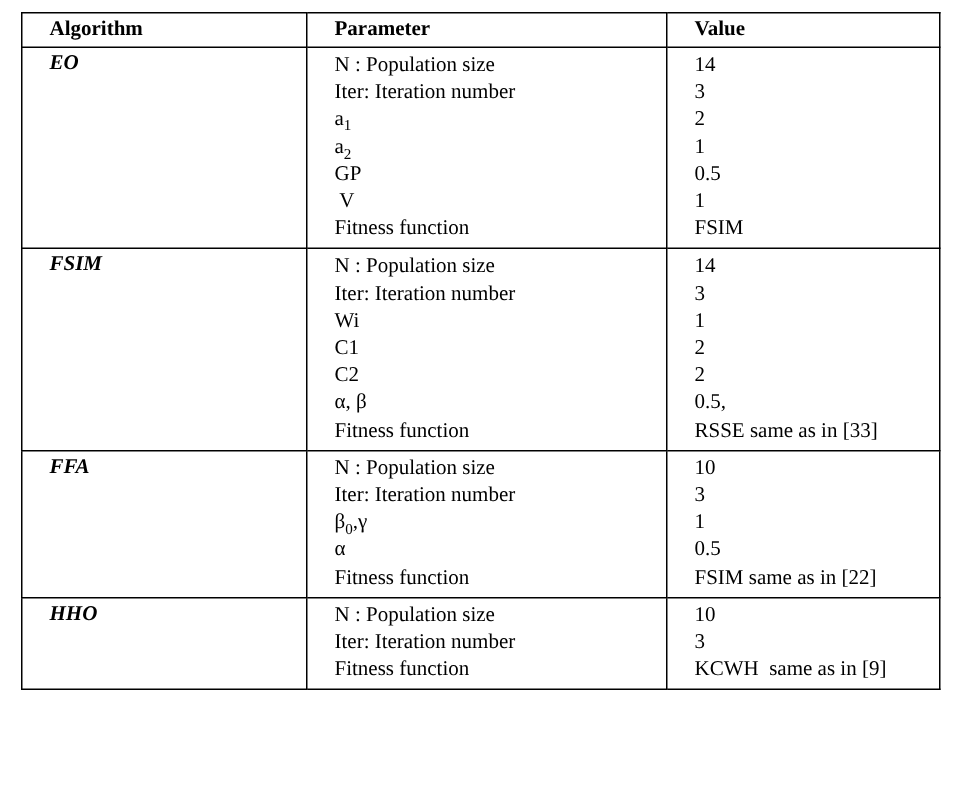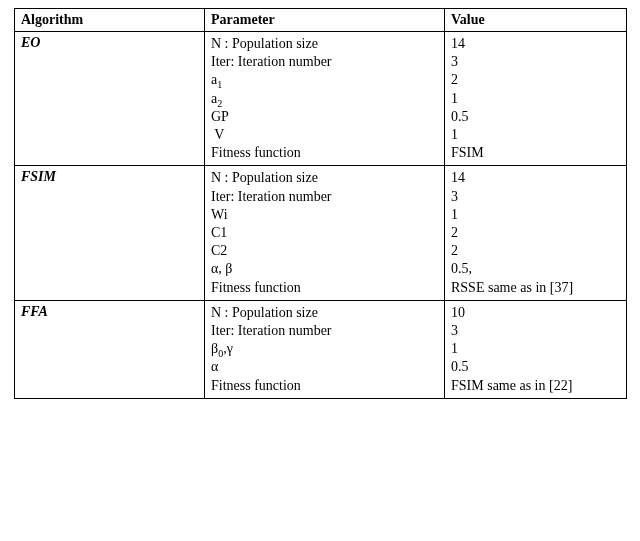--- a/index.html
+++ b/index.html
@@ -2,21 +2,21 @@
 <html><head>
   <meta charset="utf-8">
   <style>
     * { margin: 0; padding: 0; box-sizing: border-box; }
     body { background: #ffffff; font-family: "Times New Roman", Times, serif; font-size: 14px; color: #000; }
     .page { padding: 8px 14px; }
     table { border-collapse: collapse; width: 612px; table-layout: fixed; }
     col.alg { width: 190px; }
     col.param { width: 240px; }
     col.val { width: 182px; }
-    th, td { border: 1px solid #000; padding: 3px 6px; vertical-align: top; text-align: left; }
+    th, td { border: 1px solid #000; padding: 3px 18px; vertical-align: top; text-align: left; }
     th { font-weight: bold; }
     td.alg { font-weight: bold; font-style: italic; }
     .row { display: block; line-height: 1.3em; white-space: pre; }
     .sub { font-size: 0.72em; vertical-align: sub; line-height: 0; }
   </style>
 </head>
 <body>
 <div class="page">
 
 <table>
@@ -65,36 +65,49 @@
             <span class="row">α, β</span>
             <span class="row">Fitness function</span>
           </td>
           <td>
             <span class="row">14</span>
             <span class="row">3</span>
             <span class="row">1</span>
             <span class="row">2</span>
             <span class="row">2</span>
             <span class="row">0.5,</span>
-            <span class="row">RSSE same as in [37]</span>
+            <span class="row">RSSE same as in [33]</span>
           </td>
         </tr>
         <tr>
           <td class="alg">FFA</td>
           <td>
             <span class="row">N : Population size</span>
             <span class="row">Iter: Iteration number</span>
             <span class="row">β<span class="sub">0</span>,γ</span>
             <span class="row">α</span>
             <span class="row">Fitness function</span>
           </td>
           <td>
             <span class="row">10</span>
             <span class="row">3</span>
             <span class="row">1</span>
             <span class="row">0.5</span>
             <span class="row">FSIM same as in [22]</span>
           </td>
         </tr>
+        <tr>
+          <td class="alg">HHO</td>
+          <td>
+            <span class="row">N : Population size</span>
+            <span class="row">Iter: Iteration number</span>
+            <span class="row">Fitness function</span>
+          </td>
+          <td>
+            <span class="row">10</span>
+            <span class="row">3</span>
+            <span class="row">KCWH  same as in [9]</span>
+          </td>
+        </tr>
       </tbody>
 </table>
 
 </div>
 
 </body></html>

